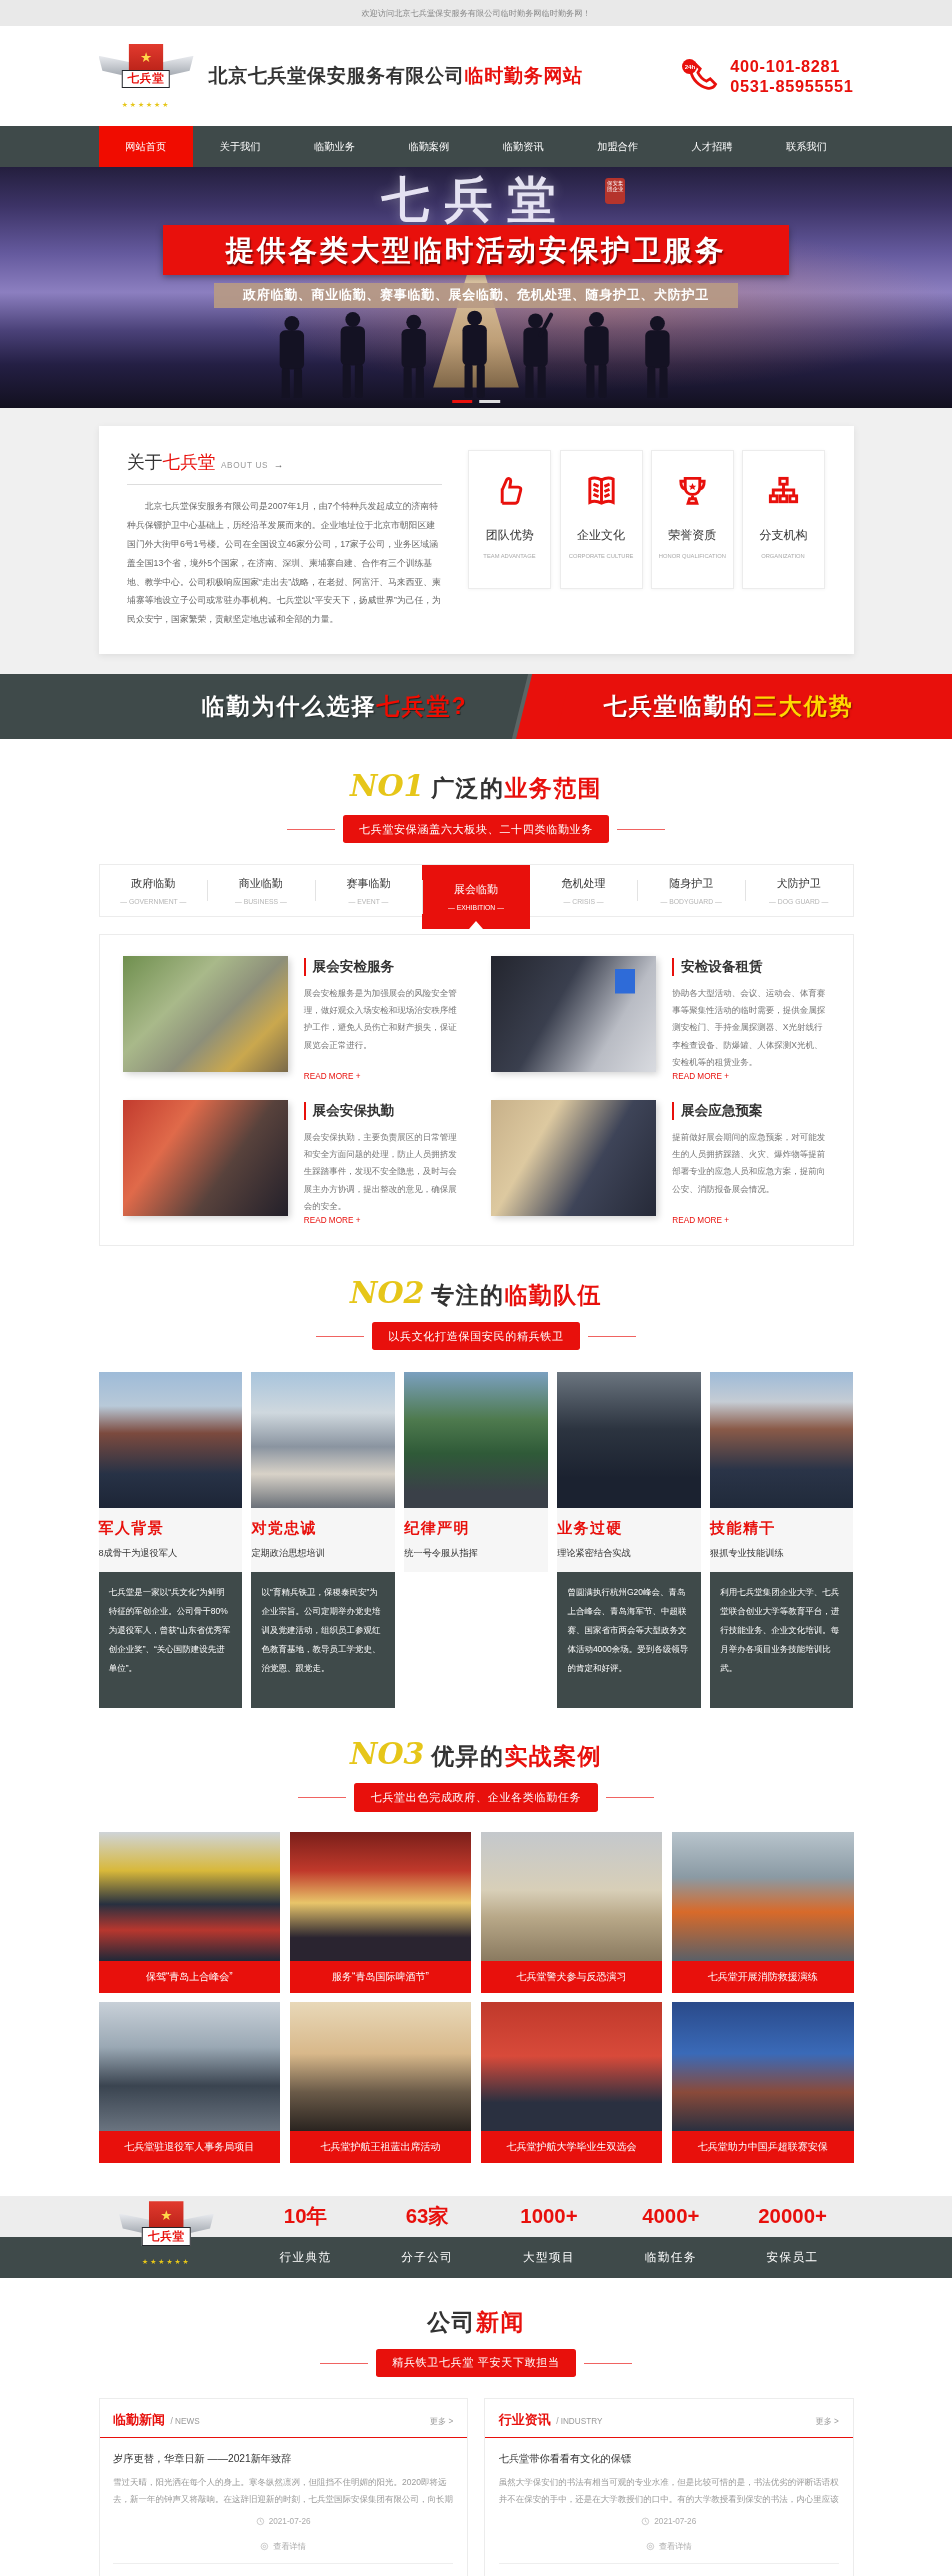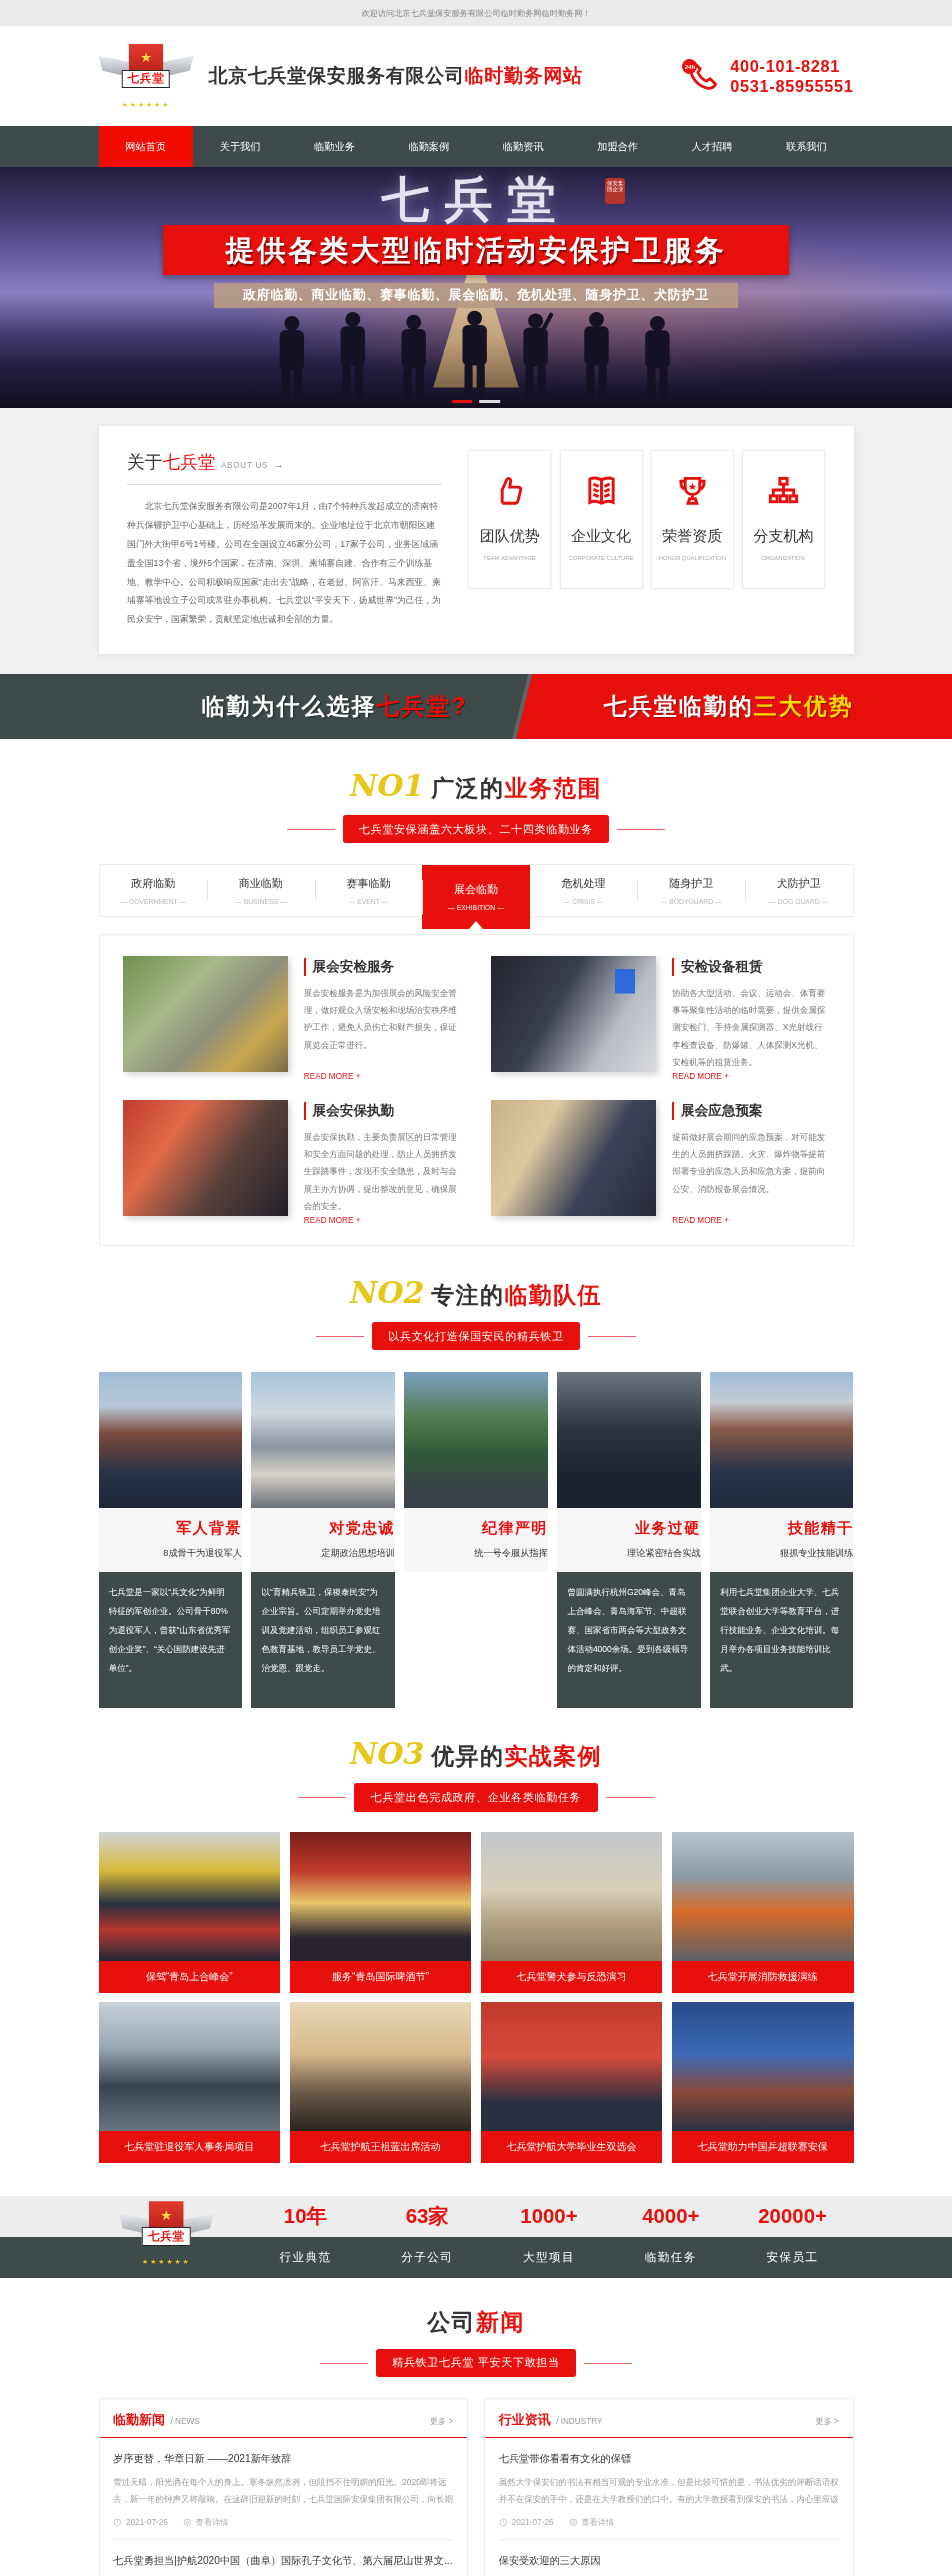--- a/index.html
+++ b/index.html
@@ -68,21 +68,21 @@
   .about-title .t { font-size:17.7px; font-weight:normal; color:#333; }
   .about-title .t .red { color:#e8100c; }
   .about-title .en { font-size:8.2px; color:#999; letter-spacing:0.7px; }
   .about-title .arr { font-size:9.5px; color:#666; }
   .about-hr { border:none; border-top:0.7px solid #ddd; margin-top:9.5px; }
   .about-p { margin-top:12.2px; font-size:8.8px; color:#666; line-height:2.15; text-indent:2em; }
   .about-cards { display:flex; gap:8.2px; flex:none; }
   .acard { width:83px; height:139px; background:#fff; border:0.7px solid #ececec; box-shadow:0 1.4px 4.1px rgba(0,0,0,.06);
     display:flex; flex-direction:column; align-items:center; padding-top:23px; cursor:pointer; }
   .acard svg { width:35px; height:35px; stroke:#e8100c; fill:none; stroke-width:2; }
-  .acard .t { font-size:15px; color:#333; margin-top:17.7px; white-space:nowrap; }
+  .acard .t { font-size:12px; color:#333; margin-top:17.7px; white-space:nowrap; }
   .acard .e { font-size:6.1px; color:#aaa; margin-top:8.2px; text-align:center; transform:scale(.95); white-space:nowrap; }
 
   
   .why { height:65px; display:flex; position:relative; overflow:hidden; }
   .why-left { width:57%; background:#3f4a4a; display:flex; align-items:center; justify-content:flex-end; padding-right:75px; position:relative; z-index:1; }
   .why-left::after { content:""; position:absolute; right:-20.4px; top:-3.4px; bottom:-3.4px; width:39px; background:#e8100c; transform:skewX(-14deg); box-shadow:-4.1px 0 0 rgba(255,255,255,.15); }
   .why-right { flex:1; background:#e8100c; display:flex; align-items:center; padding-left:61px; }
   .why b { font-size:23px; font-weight:900; color:#fff; letter-spacing:2px; text-shadow:1.4px 1.4px 1.4px rgba(0,0,0,.35); white-space:nowrap; }
   .why .qbt { color:#f00c00; text-shadow:0.7px 0.7px 0.7px rgba(0,0,0,.5); }
   .why .gold { color:#ffd800; }
@@ -124,21 +124,21 @@
   .g4 { background:linear-gradient(120deg,#c7b089,#ddc9a0 30%,#3e4458 62%,#262a38); }
 
   
   .team { margin:22px auto 0; display:grid; grid-template-columns:repeat(5,1fr); gap:9.5px; }
   .team-img { height:136px; }
   .t1 { background:linear-gradient(180deg,#9ebbd8,#b8c9d8 25%,#7c4a3e 45%,#273246 75%,#1d2536); }
   .t2 { background:linear-gradient(180deg,#a8c4dc,#cfd8de 30%,#8a94a0 55%,#d8d2c8 75%,#6a7078); }
   .t3 { background:linear-gradient(180deg,#7ba0c0,#4e7a4e 35%,#2f5a38 60%,#3a4048 88%); }
   .t4 { background:linear-gradient(180deg,#6b757f,#2c3440 42%,#1b2230 78%); }
   .t5 { background:linear-gradient(180deg,#9ebbd8,#c5ccd4 22%,#8a5a48 42%,#2a3448 72%,#202a3a); }
-  .team-label { background:#f6f6f6; text-align:right; padding:11px 0 12.2px; }
+  .team-label { background:#f6f6f6; text-align:left; padding:11px 0 12.2px; }
   .team-label .t { font-size:15px; color:#e8100c; font-weight:bold; letter-spacing:1.4px; }
   .team-label .s { font-size:9.2px; color:#333; margin-top:8.2px; white-space:nowrap; }
   .team-text { background:#3f4a4a; color:#fff; font-size:8.5px; line-height:2.25; padding:11px 10.2px; min-height:136px; }
 
   
   .cases { margin:20.4px auto 0; display:grid; grid-template-columns:repeat(4,1fr); gap:9.5px; }
   .case { cursor:pointer; }
   .case-img { height:129px; }
   .case-cap { background:#e8100c; color:#fff; font-size:10px; text-align:center; padding:8.8px 2.7px; white-space:nowrap; overflow:hidden; }
   .c1 { background:linear-gradient(180deg,#cfd4d8,#d8b83a 30%,#273040 56%,#b8372e 76%,#202838); }
@@ -165,21 +165,21 @@
   
   .news-grid { margin:20.4px auto 0; display:grid; grid-template-columns:1fr 1fr; gap:16.3px; }
   .news-card { background:#fff; border:0.7px solid #ececec; }
   .news-head { display:flex; align-items:baseline; padding:12.2px 13.6px 8.2px; border-bottom:1.4px solid #e8100c; }
   .news-head .t { color:#e8100c; font-size:13px; font-weight:bold;font-family:Liberation Mono, monospace; }
   .news-head .e { color:#999; font-size:8.2px; margin-left:5.4px; }
   .news-head .more { margin-left:auto; color:#999; font-size:8.2px; cursor:pointer; }
   .news-item { padding:13.6px 13.6px 11px; cursor:pointer; }
   .ni-title { font-size:10.2px; color:#333; white-space:nowrap; overflow:hidden; text-overflow:ellipsis; }
   .ni-text { margin-top:8.2px; font-size:8.5px; color:#9a9a9a; line-height:2; max-height:34px; overflow:hidden; }
-  .ni-meta { margin-top:9.5px; display:flex; align-items:center; gap:15px; color:#aaa; font-size:8.2px; }
+  .ni-meta { margin-top:9.5px; display:flex; align-items:center; gap:15px; color:#aaa; font-size:8.2px;flex-direction:column; }
   .ni-meta .m { display:flex; align-items:center; gap:4.1px; }
   .ni-meta svg { width:8.8px; height:8.8px; stroke:#aaa; fill:none; stroke-width:1.6; }
   .ni-div { border-top:0.7px solid #eee; margin:0 13.6px; }
 </style>
 </head>
 <body>
 
 <div class="topbar">
   <span>欢迎访问北京七兵堂保安服务有限公司临时勤务网临时勤务网！</span>
 </div>

